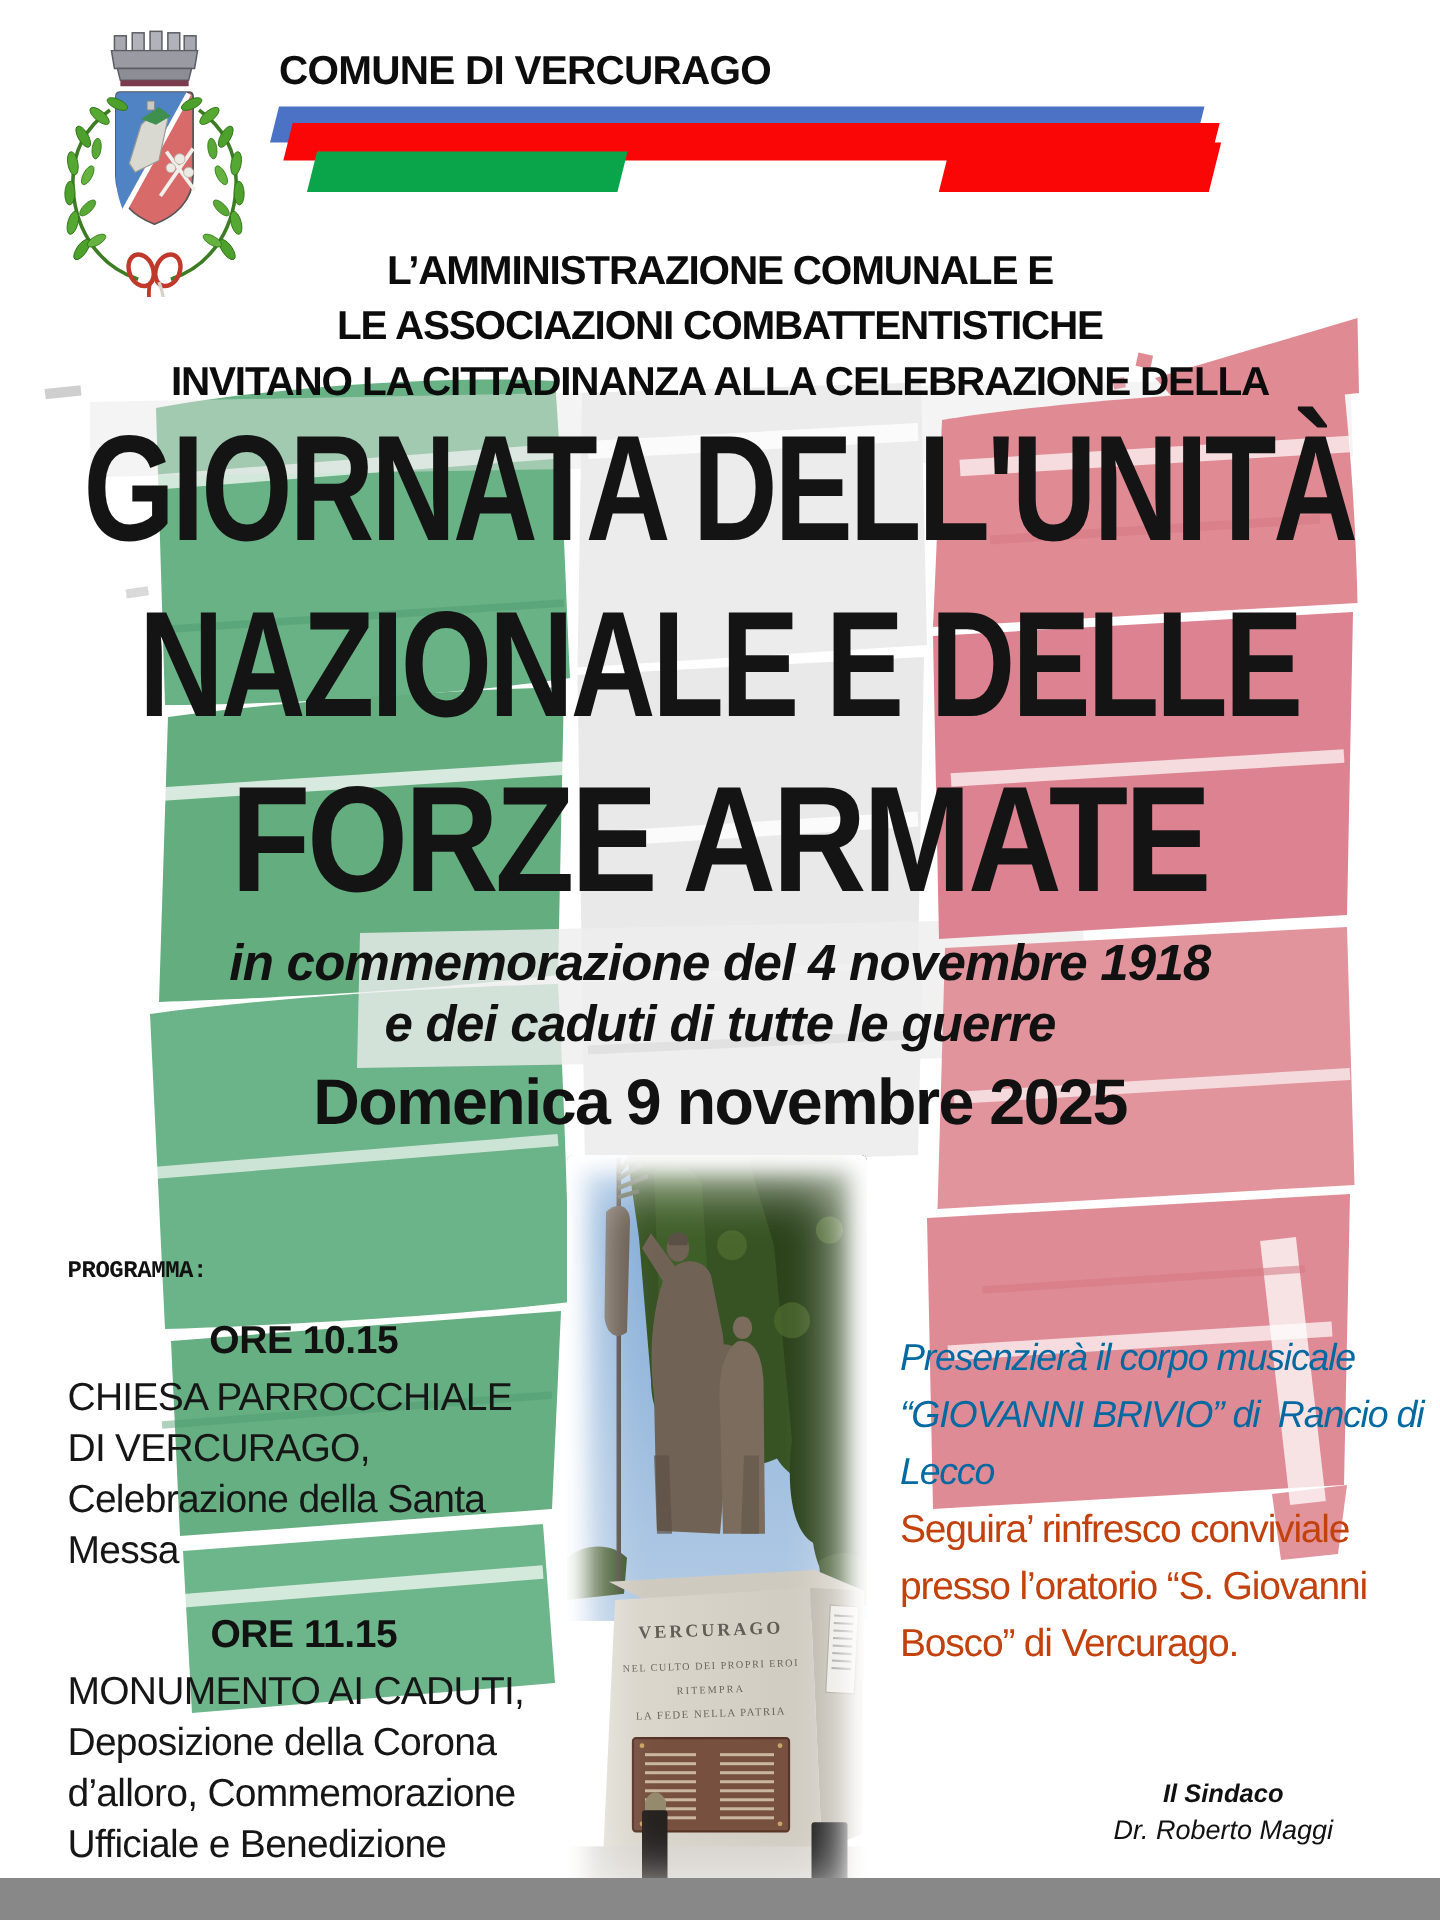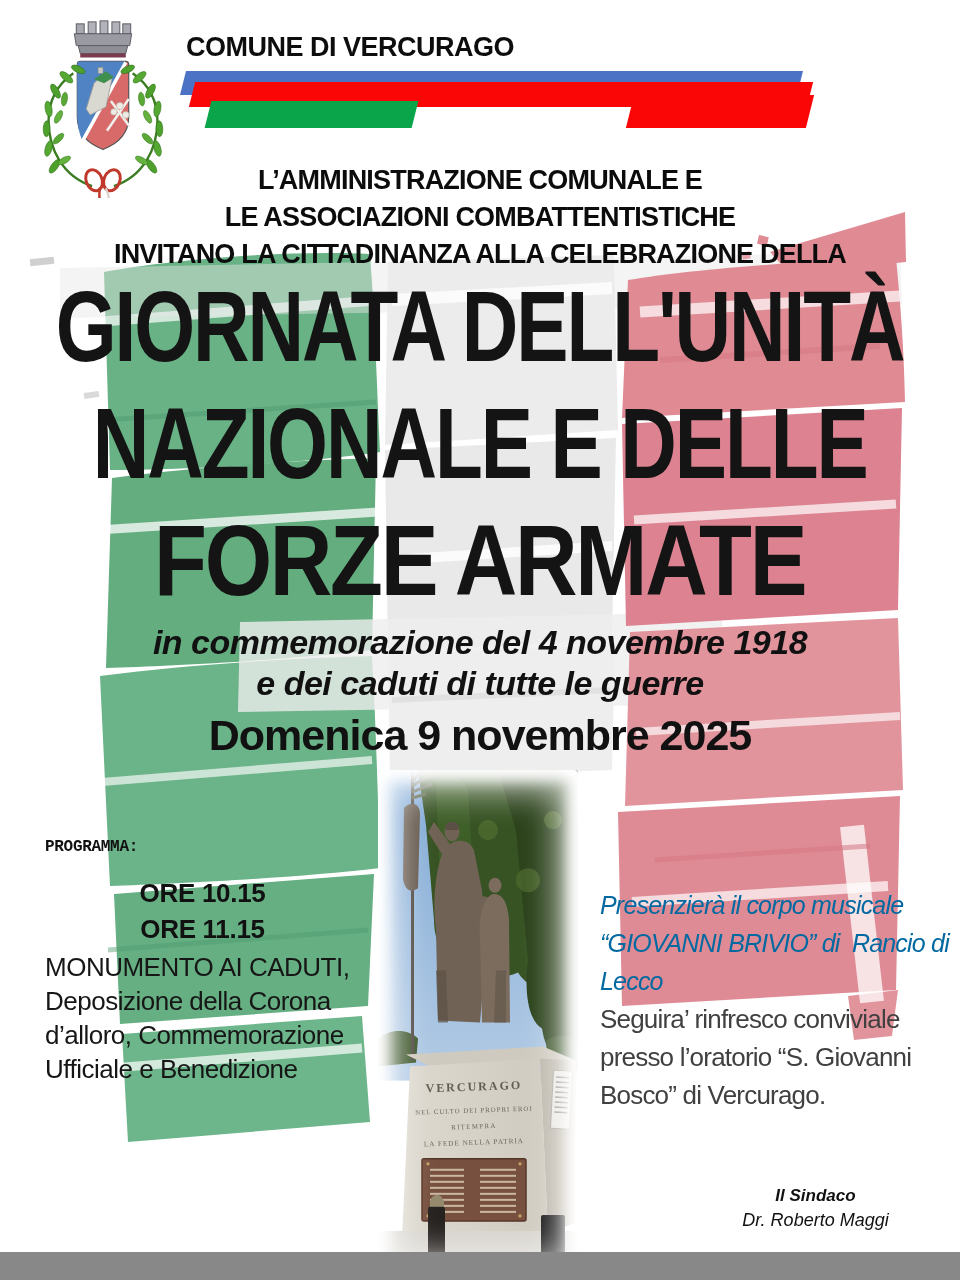--- a/index.html
+++ b/index.html
@@ -36,21 +36,21 @@
   .subtitle .date{margin-top:7px;font-size:43px;font-weight:bold;letter-spacing:-1px;}
 
   
   .program{position:absolute;left:45px;top:838px;width:315px;z-index:2;}
   .program .ph{font-size:16px;font-weight:bold;letter-spacing:-0.3px;margin-bottom:22px;font-family:Liberation Mono, monospace;}
   .program .time{font-size:26px;font-weight:bold;letter-spacing:-0.3px;margin-bottom:5px;text-align:center;}
   .program .desc{font-size:26px;line-height:34px;letter-spacing:-0.5px;margin-bottom:24px;color:#161616;}
 
   .rightcol{position:absolute;left:600px;top:886px;width:352px;z-index:2;}
   .rightcol .band{font-size:25px;font-style:italic;line-height:38px;letter-spacing:-0.8px;white-space:pre-wrap;color:#0369a1;}
-  .rightcol .refresh{margin-top:42px;font-size:26px;line-height:38px;letter-spacing:-0.8px;color:#404040;}
+  .rightcol .refresh{margin-top:42px;font-size:26px;line-height:38px;letter-spacing:-0.8px;color:#c2410c;}
 
   .signature{position:absolute;left:688px;top:1186px;width:255px;z-index:2;text-align:center;}
   .signature .role{font-size:17px;font-weight:bold;font-style:italic;}
   .signature .name{font-size:18px;font-style:italic;margin-top:4px;}
 
   
   .photo{position:absolute;left:378px;top:770px;width:200px;height:506px;z-index:1;border-radius:4px;}
   .photo svg{width:100%;height:100%;border-radius:4px;}
   .vignette{position:absolute;inset:0;border-radius:4px;pointer-events:none;
     box-shadow:inset 0 0 14px 10px #ffffff, inset 0 0 34px 20px rgba(255,255,255,.75);}
@@ -189,20 +189,21 @@
   <div class="subtitle">
     <div class="itl">in commemorazione del 4 novembre 1918</div>
     <div class="itl">e dei caduti di tutte le guerre</div>
     <div class="date">Domenica 9 novembre 2025</div>
   </div>
 
   <section class="program">
     <div class="ph">PROGRAMMA:</div>
     <div>
       <div class="time">ORE 10.15</div>
+      <div class="desc">CHIESA PARROCCHIALE DI VERCURAGO, Celebrazione della Santa Messa</div>
     </div>
     <div>
       <div class="time">ORE 11.15</div>
       <div class="desc">MONUMENTO AI CADUTI, Deposizione della Corona d’alloro, Commemorazione Ufficiale e Benedizione</div>
     </div>
   </section>
 
   <figure class="photo" style="margin:0">
     <svg viewBox="0 0 200 505" preserveAspectRatio="none">
       <defs>

